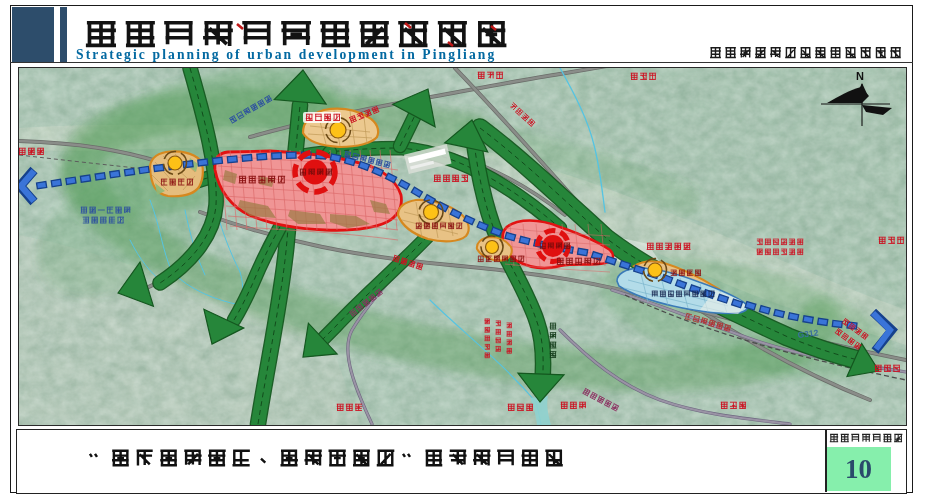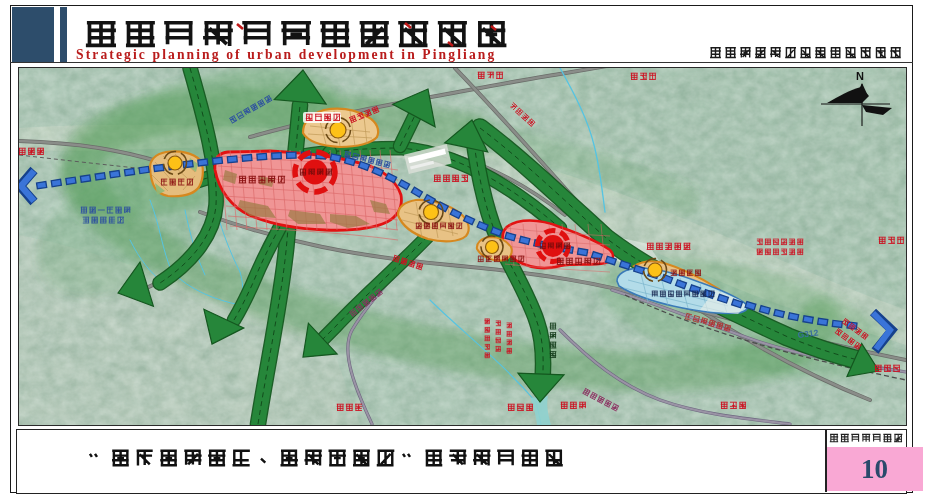--- a/index.html
+++ b/index.html
@@ -14,21 +14,21 @@
 
 <div class="abs" style="left:59.5px;top:6.5px;width:7.5px;height:55px;background:#2d4d6b;"></div>
 
 <svg class="abs" style="left:0;top:0" width="925" height="66" viewBox="0 0 925 66">
 <g transform="translate(83,18.5)" opacity="1.0">
         <path d="M3.90,4.27 L32.53,4.27 M2.88,26.84 L33.00,26.84 M6.39,11.89 L32.90,11.89 M5.10,19.21 L31.55,19.21 M29.51,4.99 L29.51,27.02 M17.99,5.20 L17.99,26.83 M6.48,3.89 L6.48,26.28 M42.69,4.27 L71.87,4.27 M42.96,26.84 L71.95,26.84 M45.44,11.89 L69.13,11.89 M43.70,19.21 L71.31,19.21 M68.55,4.17 L68.55,25.76 M57.03,5.18 L57.03,26.04 M45.52,4.07 L45.52,27.20 M81.19,4.27 L109.67,4.27 M83.09,11.89 L109.35,11.89 M82.50,19.21 L107.59,19.21 M84.56,3.64 L84.56,25.85 M107.59,4.13 L107.59,26.90 M121.36,4.27 L149.65,4.27 M121.49,11.89 L149.85,11.89 M120.10,19.21 L147.24,19.21 M146.63,3.19 L146.63,27.39 M123.60,4.00 L123.60,26.66 M135.12,4.49 L135.12,26.00 M126.48,9.76 L143.75,25.62 M159.27,4.27 L187.75,4.27 M161.17,11.89 L187.43,11.89 M160.58,19.21 L185.67,19.21 M162.64,3.64 L162.64,25.85 M185.67,4.13 L185.67,26.90 M198.20,4.27 L227.97,4.27 M198.48,11.89 L224.92,11.89 M200.78,19.21 L227.09,19.21 M224.71,4.71 L224.71,26.62 M201.68,5.33 L201.68,26.86 M207.44,15.86 L218.95,15.86 M237.15,4.27 L265.78,4.27 M238.37,26.84 L267.11,26.84 M237.68,11.89 L266.18,11.89 M240.52,19.21 L266.04,19.21 M240.72,5.35 L240.72,25.89 M263.75,4.01 L263.75,27.10 M252.23,5.08 L252.23,25.64 M276.61,4.27 L305.85,4.27 M277.94,26.84 L305.65,26.84 M277.38,11.89 L303.53,11.89 M279.18,19.21 L305.64,19.21 M291.27,4.63 L291.27,26.26 M302.79,4.03 L302.79,25.80 M279.76,5.09 L279.76,25.86 M299.91,9.15 L283.36,25.62 M315.23,4.27 L345.24,4.27 M315.93,26.84 L344.49,26.84 M318.62,11.89 L344.10,11.89 M341.83,3.38 L341.83,26.48 M330.31,3.61 L330.31,25.74 M318.80,3.57 L318.80,25.98 M321.68,9.76 L338.95,25.62 M354.83,4.27 L383.92,4.27 M355.99,26.84 L383.29,26.84 M356.60,11.89 L380.87,11.89 M380.87,4.69 L380.87,26.05 M369.36,3.62 L369.36,27.01 M357.84,5.15 L357.84,26.57 M360.72,9.76 L377.99,25.62 M394.99,4.27 L421.83,4.27 M394.91,26.84 L423.41,26.84 M396.20,11.89 L422.34,11.89 M408.40,4.32 L408.40,26.23 M396.88,4.78 L396.88,26.40 M419.91,5.40 L419.91,26.86 M399.76,9.76 L417.03,25.62 M402.64,15.86 L414.15,15.86" stroke="#121212" stroke-width="3.66" fill="none"></path>
       </g>
 <path d="M237,24 l6,5 M405,23 l6,5 M448,42 l5,4 M491,26 l5,4" stroke="#c01818" stroke-width="2.6" fill="none"></path>
 </svg>
 
-<div class="abs" style="left:76px;top:47px;font-family:'Liberation Serif',serif;font-weight:bold;font-size:13.6px;letter-spacing:2.1px;color:#b91c1c;white-space:nowrap;">Strategic planning of urban development in Pingliang</div>
+<div class="abs" style="left:76px;top:47px;font-family:'Liberation Serif',serif;font-weight:bold;font-size:13.6px;letter-spacing:2.1px;color:#0369a1;white-space:nowrap;">Strategic planning of urban development in Pingliang</div>
 
 <svg class="abs" style="left:700px;top:42px" width="213" height="22" viewBox="0 0 213 22">
 <g transform="translate(9,4)" opacity="1.0">
         <path d="M1.41,1.82 L11.75,1.82 M1.04,11.44 L11.92,11.44 M2.31,5.07 L11.89,5.07 M1.84,8.19 L11.40,8.19 M10.66,2.13 L10.66,11.52 M6.50,2.22 L6.50,11.44 M2.34,1.66 L2.34,11.20 M16.33,1.82 L26.87,1.82 M16.43,11.44 L26.90,11.44 M17.33,5.07 L25.88,5.07 M16.70,8.19 L26.67,8.19 M25.68,1.78 L25.68,10.98 M21.52,2.21 L21.52,11.10 M17.36,1.73 L17.36,11.59 M31.35,1.82 L41.68,1.82 M31.49,5.07 L41.68,5.07 M31.09,8.19 L41.02,8.19 M32.37,2.23 L32.37,11.38 M40.69,1.31 L40.69,11.44 M36.53,1.44 L36.53,11.30 M39.65,3.90 L33.67,10.92 M34.45,6.76 L38.61,6.76 M46.54,1.82 L56.87,1.82 M46.12,11.44 L56.73,11.44 M46.71,5.07 L56.44,5.07 M46.21,8.19 L56.01,8.19 M51.55,1.47 L51.55,11.31 M55.70,1.34 L55.70,11.02 M47.39,1.44 L47.39,11.38 M54.66,3.90 L48.69,10.92 M61.59,1.82 L71.81,1.82 M61.64,5.07 L71.88,5.07 M61.14,8.19 L70.94,8.19 M70.72,1.36 L70.72,11.67 M62.40,1.71 L62.40,11.36 M66.56,1.92 L66.56,11.08 M63.44,4.16 L69.68,10.92 M76.60,1.82 L87.00,1.82 M76.16,11.44 L86.52,11.44 M77.42,2.03 L77.42,11.13 M85.73,1.70 L85.73,11.38 M81.58,1.32 L81.58,11.07 M84.70,3.90 L78.72,10.92 M91.59,1.82 L101.45,1.82 M91.30,11.44 L101.87,11.44 M91.56,8.19 L101.21,8.19 M100.75,1.65 L100.75,11.59 M96.59,2.00 L96.59,10.93 M92.43,1.99 L92.43,11.33 M93.47,4.16 L99.71,10.92 M106.52,1.82 L116.46,1.82 M106.17,11.44 L116.81,11.44 M106.26,5.07 L116.06,5.07 M106.31,8.19 L115.90,8.19 M115.77,1.59 L115.77,10.94 M111.61,1.60 L111.61,11.45 M107.45,1.39 L107.45,11.59 M108.48,4.16 L114.73,10.92 M121.73,1.82 L131.44,1.82 M121.56,11.44 L131.54,11.44 M121.39,5.07 L131.57,5.07 M121.99,8.19 L131.27,8.19 M130.78,1.80 L130.78,11.46 M122.46,1.91 L122.46,11.60 M126.62,1.33 L126.62,11.46 M136.24,1.82 L146.54,1.82 M136.62,11.44 L146.99,11.44 M137.41,8.19 L146.30,8.19 M145.79,2.15 L145.79,11.59 M141.63,2.13 L141.63,11.63 M137.47,1.96 L137.47,11.65 M138.51,4.16 L144.75,10.92 M151.40,1.82 L161.91,1.82 M151.82,11.44 L161.68,11.44 M152.04,5.07 L160.81,5.07 M160.81,2.00 L160.81,11.10 M156.65,1.54 L156.65,11.51 M152.49,2.20 L152.49,11.33 M153.53,4.16 L159.77,10.92 M166.82,1.82 L176.52,1.82 M166.79,11.44 L177.09,11.44 M167.26,5.07 L176.70,5.07 M171.66,1.84 L171.66,11.18 M167.50,2.04 L167.50,11.25 M175.82,2.30 L175.82,11.45 M168.54,4.16 L174.78,10.92 M169.58,6.76 L173.74,6.76 M181.72,1.82 L191.83,1.82 M181.33,11.44 L191.77,11.44 M181.26,5.07 L191.28,5.07 M190.84,1.58 L190.84,11.26 M186.68,2.23 L186.68,11.45 M182.52,2.20 L182.52,11.14 M183.56,4.16 L189.80,10.92" stroke="#1a1a1a" stroke-width="1.43" fill="none"></path>
       </g>
 </svg>
 
 <div class="abs" style="left:18px;top:66.5px;width:887px;height:357px;border:1.6px solid #2a2a2a;background:#a9c5b3;overflow:hidden;">
 <svg width="887" height="357" viewBox="19 68 887 357" style="display:block">
 <defs>
@@ -613,13 +613,13 @@
 </svg>
 
 <div class="abs" style="left:825px;top:429px;width:1.5px;height:63px;background:#222;"></div>
 
 <svg class="abs" style="left:827px;top:432px" width="78" height="14" viewBox="0 0 78 14">
 <g transform="translate(2,1)" opacity="1.0">
         <path d="M1.08,1.40 L9.04,1.40 M0.80,8.80 L9.17,8.80 M1.78,3.90 L9.14,3.90 M1.42,6.30 L8.77,6.30 M8.20,1.64 L8.20,8.86 M5.00,1.71 L5.00,8.80 M1.80,1.27 L1.80,8.62 M11.71,1.40 L19.82,1.40 M11.79,8.80 L19.84,8.80 M12.48,3.90 L19.06,3.90 M11.99,6.30 L19.67,6.30 M18.90,1.37 L18.90,8.45 M15.70,1.70 L15.70,8.54 M12.50,1.33 L12.50,8.92 M22.26,1.40 L30.18,1.40 M22.79,3.90 L30.09,3.90 M22.63,6.30 L29.60,6.30 M23.20,1.19 L23.20,8.47 M29.60,1.35 L29.60,8.82 M33.05,1.40 L41.27,1.40 M33.63,3.90 L40.96,3.90 M33.45,6.30 L40.88,6.30 M33.90,1.09 L33.90,8.45 M40.30,1.29 L40.30,8.65 M37.10,1.42 L37.10,8.72 M43.66,1.40 L51.58,1.40 M44.19,3.90 L51.49,3.90 M44.03,6.30 L51.00,6.30 M44.60,1.19 L44.60,8.47 M51.00,1.35 L51.00,8.82 M54.34,1.40 L62.31,1.40 M54.57,8.80 L62.41,8.80 M54.58,3.90 L62.32,3.90 M54.32,6.30 L62.67,6.30 M55.30,1.27 L55.30,8.73 M61.70,1.75 L61.70,8.99 M58.50,1.33 L58.50,8.99 M65.27,1.40 L73.39,1.40 M65.04,8.80 L73.08,8.80 M65.70,6.30 L72.81,6.30 M72.40,1.33 L72.40,8.65 M66.00,1.38 L66.00,8.89 M69.20,1.54 L69.20,8.50 M71.60,3.00 L67.00,8.40 M67.60,5.20 L70.80,5.20" stroke="#222" stroke-width="1.10" fill="none"></path>
       </g>
 </svg>
 
-<div class="abs" style="left:826.5px;top:447px;width:96px;height:44px;background:#f9a8d4;text-align:center;font-family:'Liberation Serif',serif;font-weight:bold;font-size:27px;color:#2a4a6b;line-height:44px;">10</div>
+<div class="abs" style="left:826.5px;top:447px;width:64px;height:44px;background:#86efac;text-align:center;font-family:'Liberation Serif',serif;font-weight:bold;font-size:27px;color:#2a4a6b;line-height:44px;">10</div>
 </div>
 </body></html>

